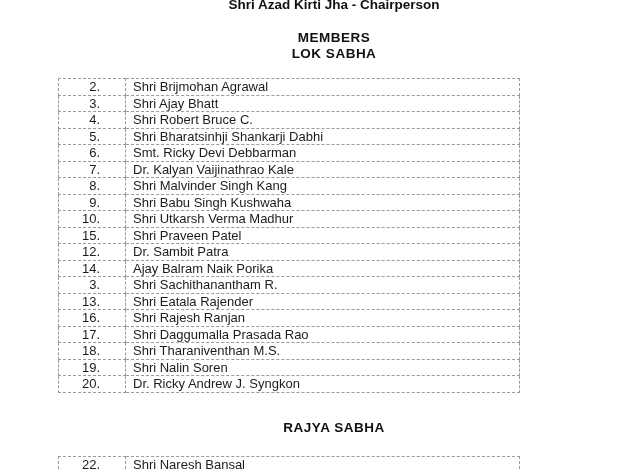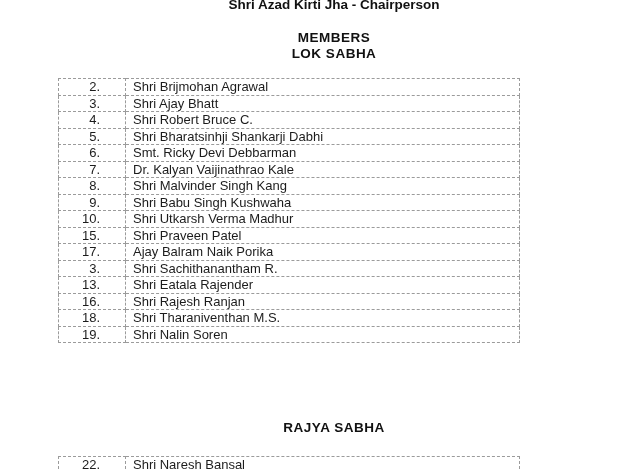--- a/index.html
+++ b/index.html
@@ -123,42 +123,54 @@
       </tr>
       <tr>
         <td class="num-cell">10.</td>
         <td class="name-cell">Shri Utkarsh Verma Madhur</td>
       </tr>
       <tr>
         <td class="num-cell">15.</td>
         <td class="name-cell">Shri Praveen Patel</td>
       </tr>
       <tr>
-        <td class="num-cell">17.</td>
+        <td class="num-cell">12.</td>
+        <td class="name-cell">Dr. Sambit Patra</td>
+      </tr>
+      <tr>
+        <td class="num-cell">14.</td>
         <td class="name-cell">Ajay Balram Naik Porika</td>
       </tr>
       <tr>
         <td class="num-cell">3.</td>
         <td class="name-cell">Shri Sachithanantham R.</td>
       </tr>
       <tr>
         <td class="num-cell">13.</td>
         <td class="name-cell">Shri Eatala Rajender</td>
       </tr>
       <tr>
         <td class="num-cell">16.</td>
         <td class="name-cell">Shri Rajesh Ranjan</td>
       </tr>
       <tr>
+        <td class="num-cell">17.</td>
+        <td class="name-cell">Shri Daggumalla Prasada Rao</td>
+      </tr>
+      <tr>
         <td class="num-cell">18.</td>
         <td class="name-cell">Shri Tharaniventhan M.S.</td>
       </tr>
       <tr>
         <td class="num-cell">19.</td>
         <td class="name-cell">Shri Nalin Soren</td>
+      </tr>
+      <tr>
+        <td class="num-cell">20.</td>
+        <td class="name-cell">Dr. Ricky Andrew J. Syngkon</td>
       </tr>
     </tbody>
 </table>
 
 <div class="heading rajya-sabha-heading">RAJYA SABHA</div>
 
 <table class="member-table" id="rajya-sabha-table">
   <colgroup>
       <col style="width:67px">
       <col>

